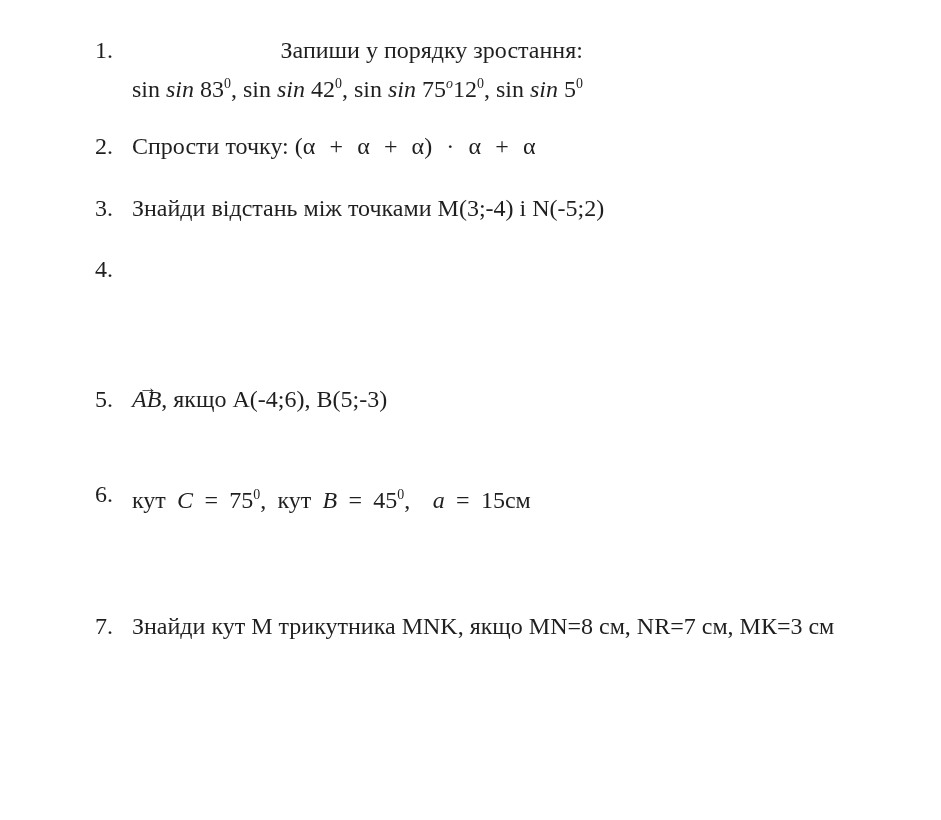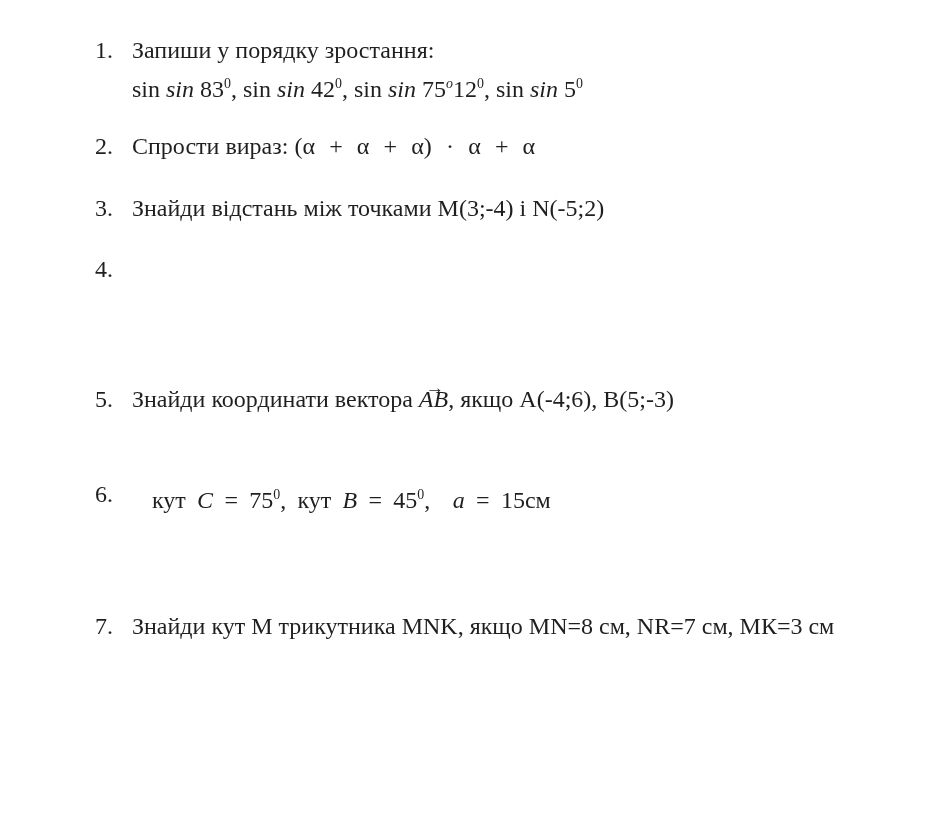--- a/index.html
+++ b/index.html
@@ -23,38 +23,38 @@
     left: 95px;
     display: flex;
     align-items: flex-start;
   }
   .num {
     flex: 0 0 37px;
     width: 37px;
   }
   .content {
     max-width: 800px;
+    text-align: right;
   }
   .line {
     white-space: nowrap;
   }
   .it {
     font-style: italic;
   }
   .sup {
     font-size: 0.58em;
     vertical-align: 0.62em;
     letter-spacing: 0;
   }
   .msp {
     word-spacing: 0.34em;
   }
   .msp6 {
     word-spacing: 0.22em;
-    margin-left: 20px;
   }
   .vec {
     position: relative;
     display: inline-block;
     font-style: italic;
   }
   .vec-arrow {
     position: absolute;
     top: -0.62em;
     left: 0.35em;
@@ -79,41 +79,41 @@
     <div class="num">1.</div>
     <div class="content">
       <div class="line">Запиши у порядку зростання:</div>
       <div class="line"><span>sin </span><span class="it">sin</span><span> 83</span><span class="sup">0</span><span>, sin </span><span class="it">sin</span><span> 42</span><span class="sup">0</span><span>, sin </span><span class="it">sin</span><span> 75</span><span class="sup it">o</span><span>12</span><span class="sup">0</span><span>, sin </span><span class="it">sin</span><span> 5</span><span class="sup">0</span></div>
     </div>
   </div>
 
   <div class="problem" id="p2">
     <div class="num">2.</div>
     <div class="content">
-      <div class="line"><span>Спрости вираз: </span><span class="msp">(α + α + α) · α + α</span></div>
+      <div class="line"><span>Спрости точку: </span><span class="msp">(α + α + α) · α + α</span></div>
     </div>
   </div>
 
   <div class="problem" id="p3">
     <div class="num">3.</div>
     <div class="content">
       <div class="line">Знайди відстань між точками M(3;-4) і N(-5;2)</div>
     </div>
   </div>
 
   <div class="problem" id="p4">
     <div class="num">4.</div>
     <div class="content">
     </div>
   </div>
 
   <div class="problem" id="p5">
     <div class="num">5.</div>
     <div class="content">
-      <div class="line"><span>Знайди координати вектора </span><span class="vec"><span class="vec-arrow">→</span><span>AB</span></span><span>, якщо A(-4;6), B(5;-3)</span></div>
+      <div class="line"><span class="vec"><span class="vec-arrow">→</span><span>AB</span></span><span>, якщо A(-4;6), B(5;-3)</span></div>
     </div>
   </div>
 
   <div class="problem" id="p6">
     <div class="num">6.</div>
     <div class="content">
       <div class="line msp6"><span>кут </span><span class="it">C</span><span> = 75</span><span class="sup">0</span><span>, кут </span><span class="it">B</span><span> = 45</span><span class="sup">0</span><span>,&nbsp; </span><span class="it">a</span><span> = 15см</span></div>
     </div>
   </div>
 

